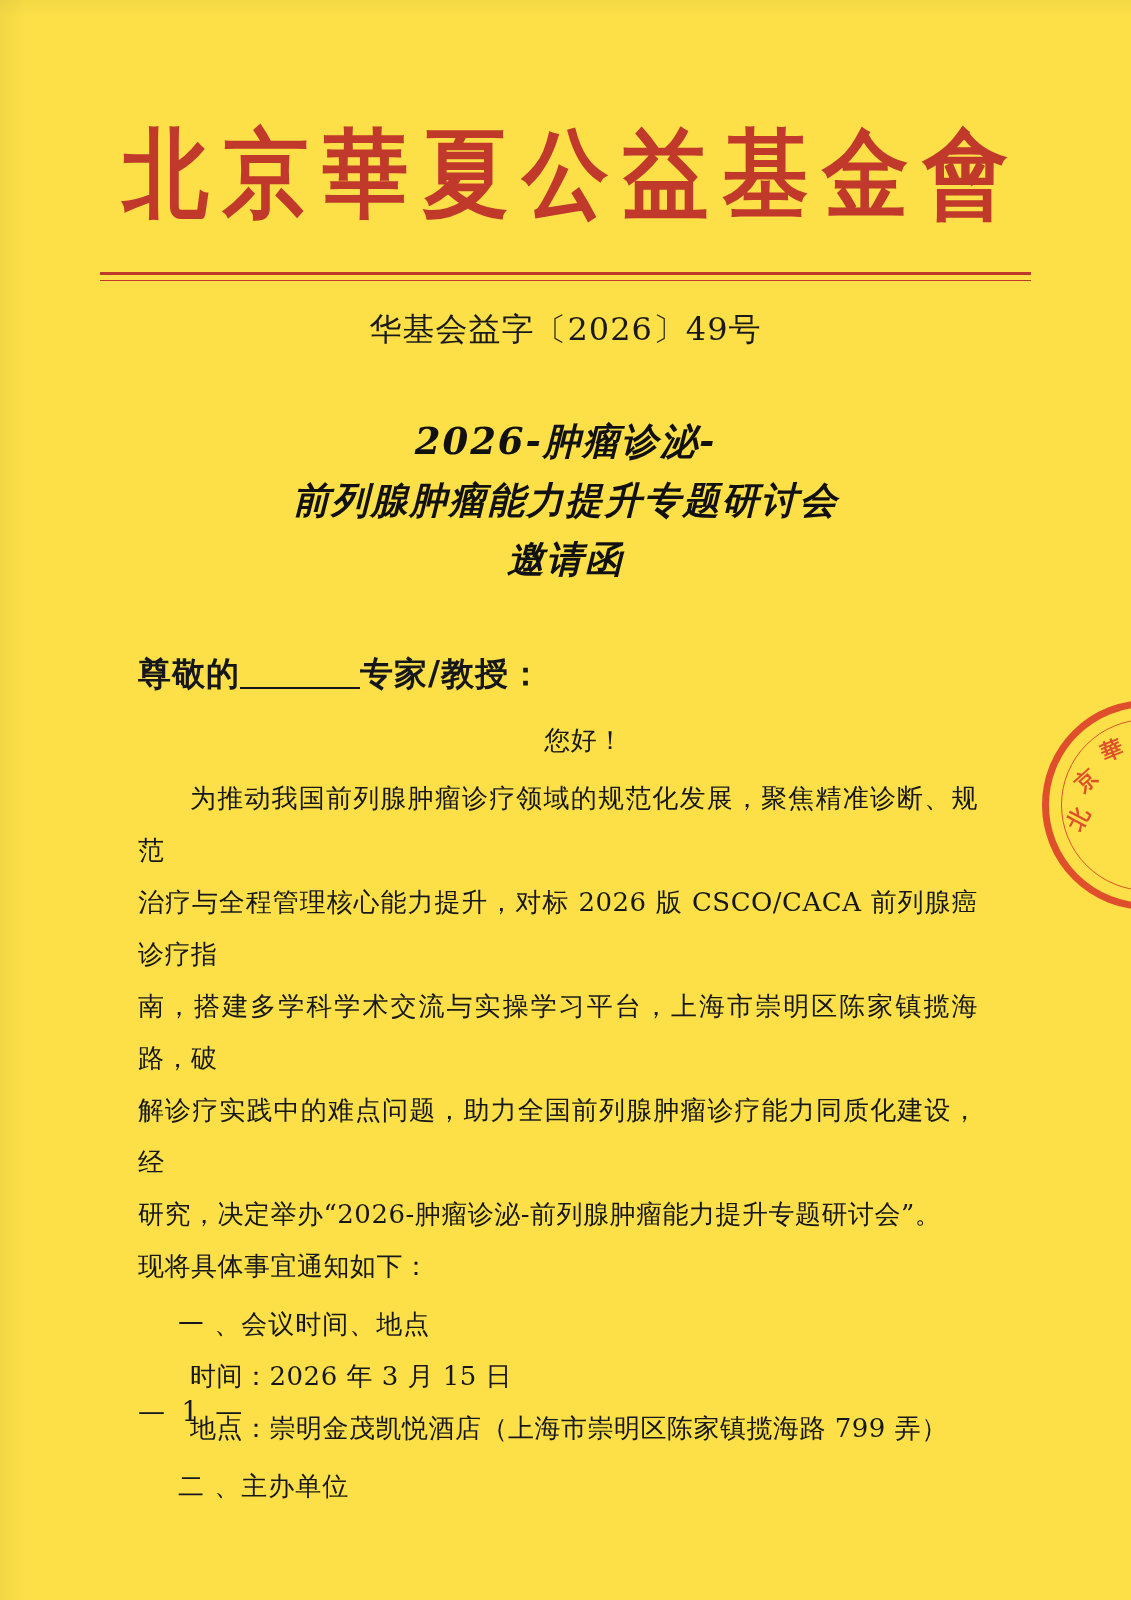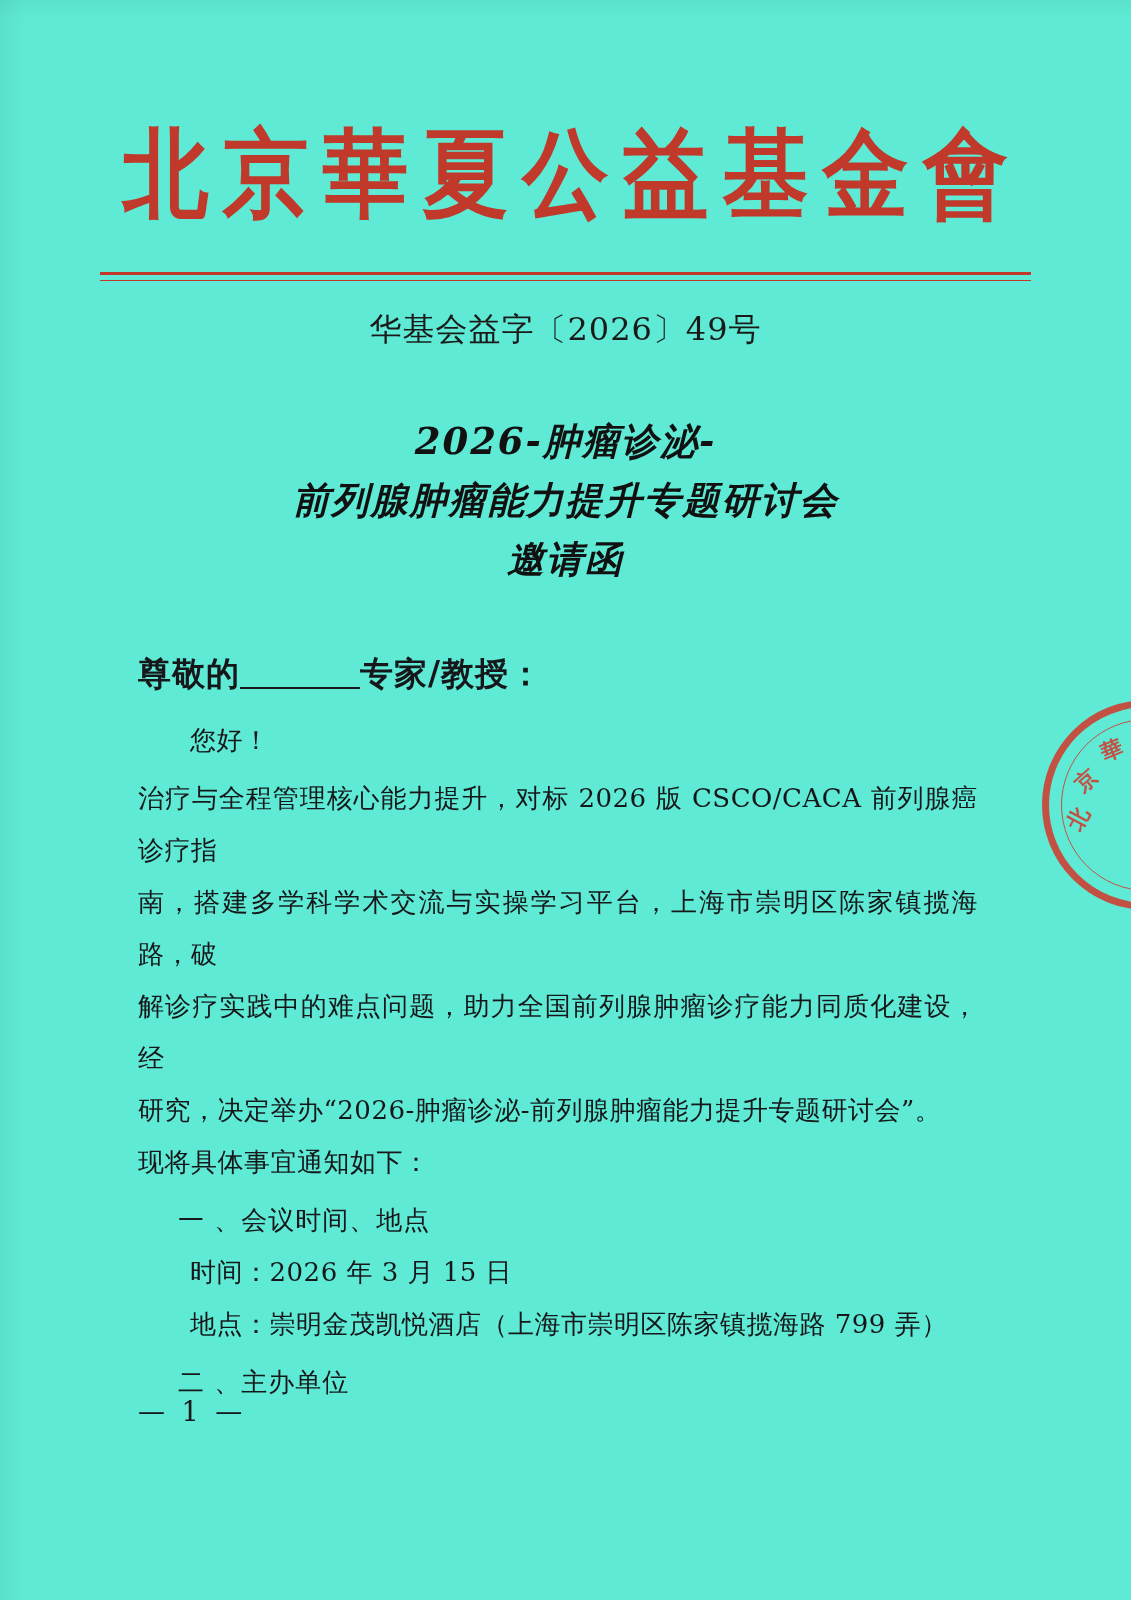--- a/index.html
+++ b/index.html
@@ -12,21 +12,21 @@
     height: 1600px;
     position: relative;
     font-family: "DejaVu Serif", "Liberation Serif", serif;
     color: #1a1a1a;
     overflow: hidden;
   }
 
   .page {
     position: absolute;
     inset: 0;
-    background: #5eead4;
+    background: #fde047;
   }
 
   
   .letterhead {
     position: absolute;
     top: 128px;
     left: 0;
     width: 100%;
     text-align: center;
   }
@@ -106,20 +106,21 @@
   }
   .salutation .blank {
     display: inline-block;
     width: 120px;
     border-bottom: 2px solid #15171a;
     vertical-align: -4px;
   }
   .greeting {
     text-indent: 2em;
     margin-bottom: 6px;
+    text-align: center;
   }
   .para {
     text-indent: 2em;
     text-align: justify;
     text-justify: inter-ideograph;
   }
   .para-cont {
     text-indent: 0;
     text-align: justify;
   }
@@ -216,20 +217,21 @@
   </div>
 
   <div class="body-block">
 
     <div class="salutation">
       <span>尊敬的</span><span class="blank"></span><span>专家/教授：</span>
     </div>
 
     <div class="greeting">您好！</div>
 
+    <div class="para">为推动我国前列腺肿瘤诊疗领域的规范化发展，聚焦精准诊断、规范</div>
     <div class="para-cont">治疗与全程管理核心能力提升，对标 2026 版 CSCO/CACA 前列腺癌诊疗指</div>
     <div class="para-cont">南，搭建多学科学术交流与实操学习平台，上海市崇明区陈家镇揽海路，破</div>
     <div class="para-cont">解诊疗实践中的难点问题，助力全国前列腺肿瘤诊疗能力同质化建设，经</div>
     <div class="para-cont">研究，决定举办“2026-肿瘤诊泌-前列腺肿瘤能力提升专题研讨会”。</div>
     <div class="para-cont">现将具体事宜通知如下：</div>
 
     <div class="section-head">一 、会议时间、地点</div>
     <div class="indent-item">时间：2026 年 3 月 15 日</div>
     <div class="indent-item">地点：崇明金茂凯悦酒店（上海市崇明区陈家镇揽海路 799 弄）</div>
 

